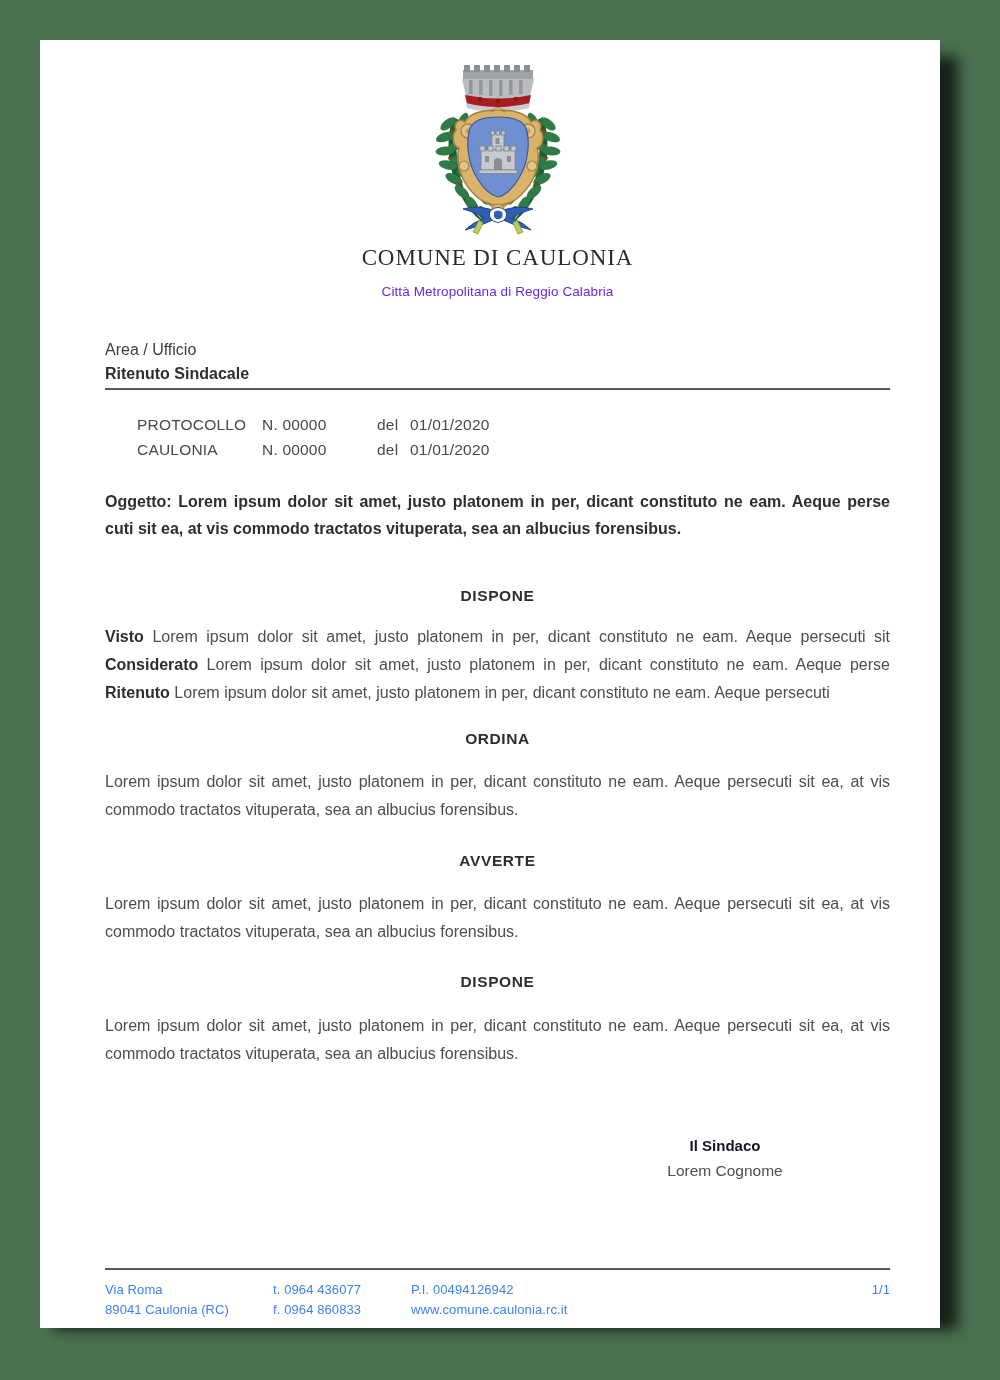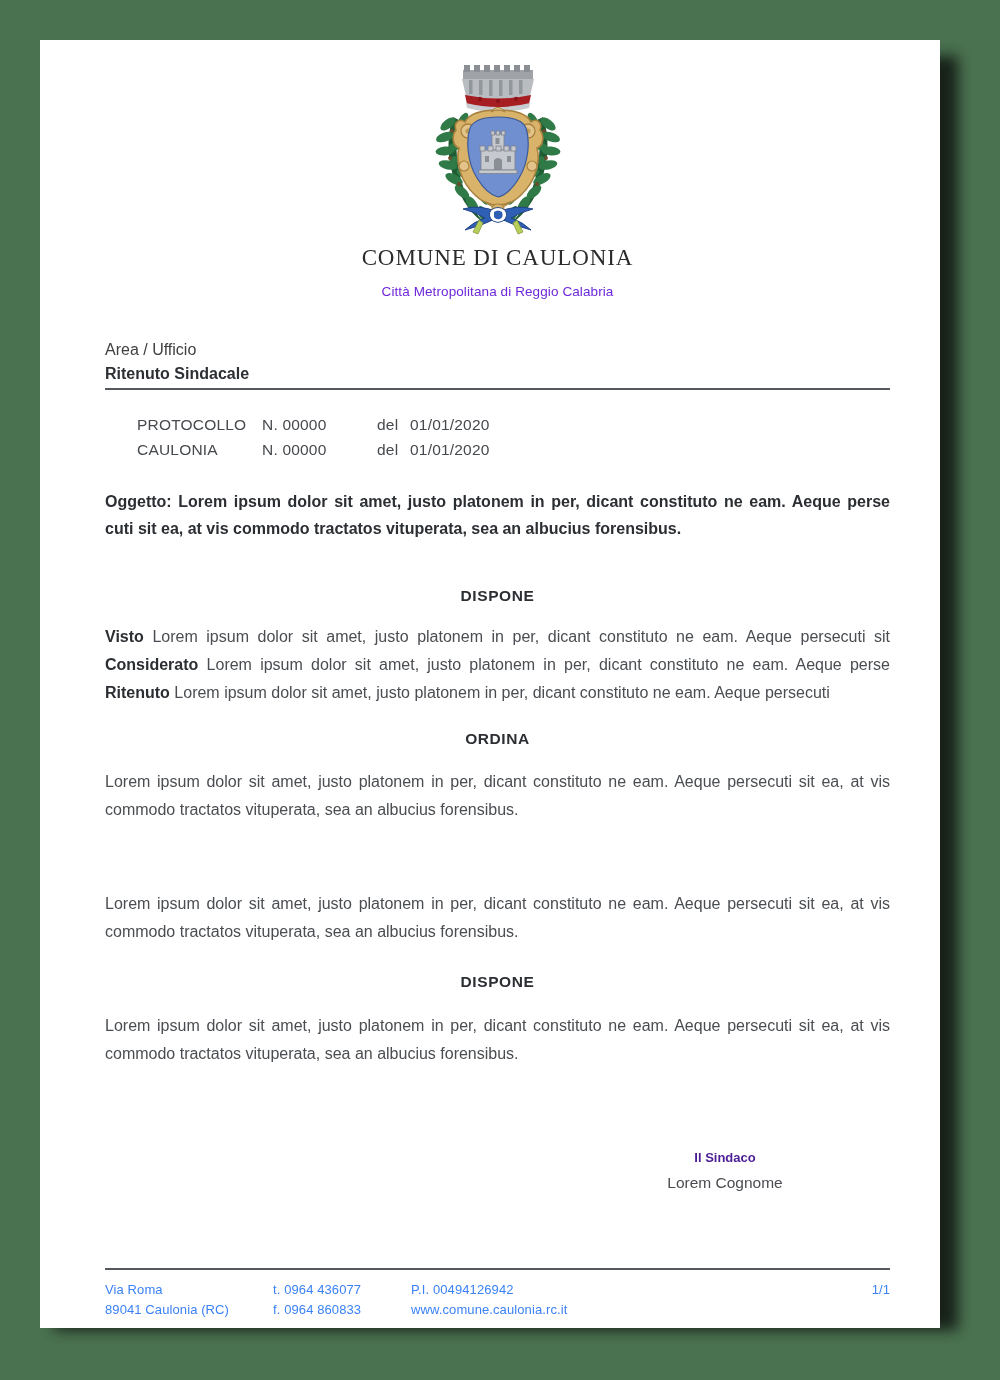--- a/index.html
+++ b/index.html
@@ -119,21 +119,21 @@
   #h-ordina  { top: 690px; }
   #p-ordina  { top: 728px; }
   #h-avverte { top: 812px; }
   #p-avverte { top: 850px; }
   #h-dispone { top: 933px; }
   #p-dispone { top: 972px; }
 
   
   #signature { top: 1093px; text-align: center; }
   #sign-inner { width: 330px; margin-left: 455px; }
-  .sign-role { font-size: 13px; font-weight: bold; color: #4c1d95; line-height: 25px; margin-top: 12px; }
+  .sign-role { font-size: 15px; font-weight: bold; color: #0f172a; line-height: 25px; }
   .sign-name { font-size: 15.5px; color: #4a4d51; line-height: 25px; }
 
   
   #rule-bottom { top: 1228px; border-top: 2px solid #55585c; }
   #footer { top: 1240px; }
   #footer table { border-collapse: collapse; width: 785px; }
   #footer td {
     font-size: 13px;
     color: #3b82f6;
     line-height: 20px;
@@ -349,20 +349,21 @@
     <span>Lorem ipsum dolor sit amet, justo platonem in per, dicant constituto ne eam. Aeque persecuti sit</span>
     <b>Considerato</b>
     <span>Lorem ipsum dolor sit amet, justo platonem in per, dicant constituto ne eam. Aeque perse</span>
     <b>Ritenuto</b>
     <span>Lorem ipsum dolor sit amet, justo platonem in per, dicant constituto ne eam. Aeque persecuti</span>
   </div>
 
   <div class="col sec-head" id="h-ordina">ORDINA</div>
   <div class="col body-par" id="p-ordina">Lorem ipsum dolor sit amet, justo platonem in per, dicant constituto ne eam. Aeque persecuti sit ea, at vis commodo tractatos vituperata, sea an albucius forensibus.</div>
 
+  <div class="col sec-head" id="h-avverte">AVVERTE</div>
   <div class="col body-par" id="p-avverte">Lorem ipsum dolor sit amet, justo platonem in per, dicant constituto ne eam. Aeque persecuti sit ea, at vis commodo tractatos vituperata, sea an albucius forensibus.</div>
 
   <div class="col sec-head" id="h-dispone">DISPONE</div>
   <div class="col body-par" id="p-dispone">Lorem ipsum dolor sit amet, justo platonem in per, dicant constituto ne eam. Aeque persecuti sit ea, at vis commodo tractatos vituperata, sea an albucius forensibus.</div>
 
   <div class="col" id="signature">
     <div id="sign-inner">
       <div class="sign-role">Il Sindaco</div>
       <div class="sign-name">Lorem Cognome</div>
     </div>

